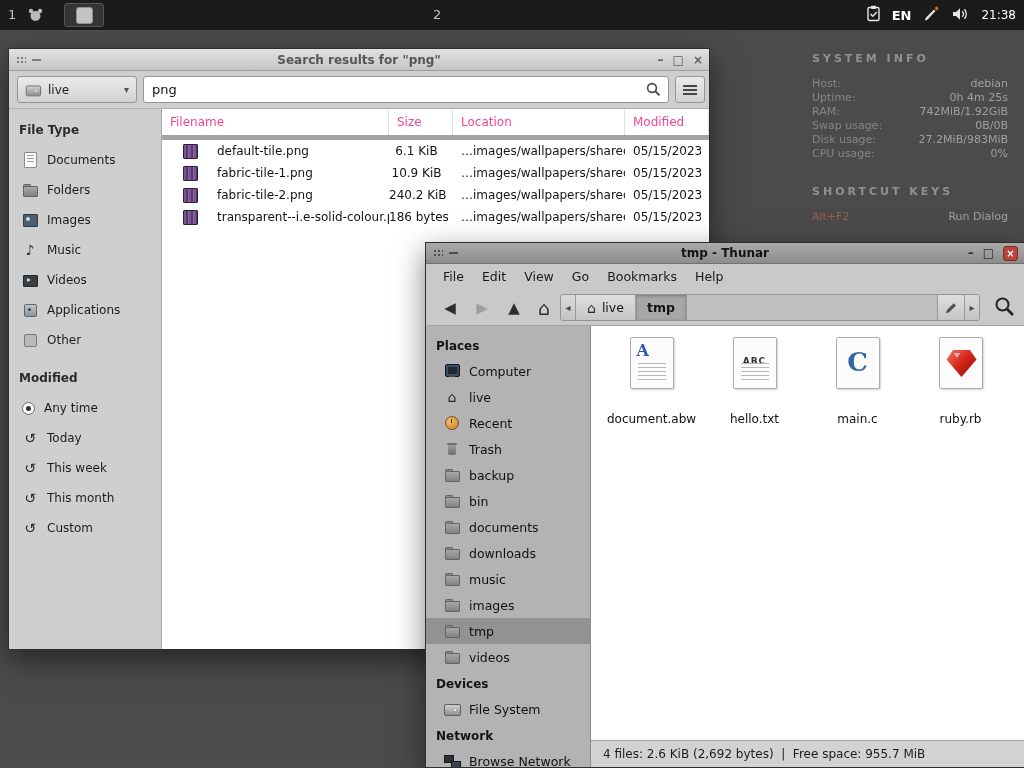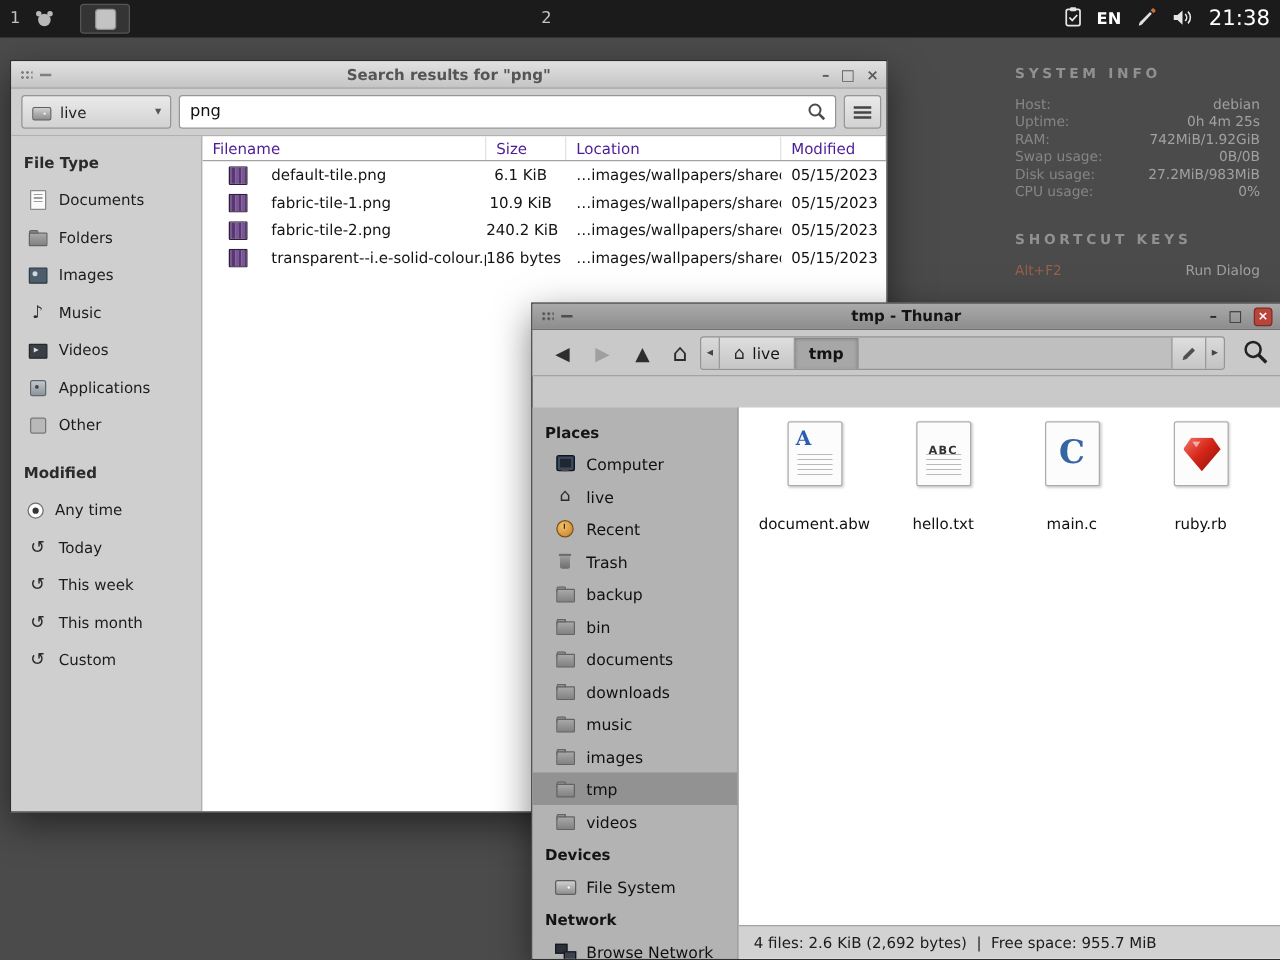--- a/index.html
+++ b/index.html
@@ -8,21 +8,21 @@
   .screen{position:relative;width:1024px;height:768px;background:#4b4b4b;overflow:hidden}
 
   
   .panel{position:absolute;top:0;left:0;right:0;height:30px;background:#1b1b1b;z-index:30}
   .panel .ptxt{position:absolute;top:7px;font-size:13px;color:#c2c2c2}
   .panel-icon{position:absolute;top:7px}
   .task-btn{position:absolute;left:64px;top:3px;width:40px;height:24px;background:#343434;border:1px solid #555;border-radius:3px;display:flex;align-items:center;justify-content:center}
   .task-glyph{width:17px;height:17px;background:#c3c3c3;border:1px solid #8f8f8f;border-radius:3px}
   .tray{position:absolute;right:8px;top:0;height:30px;display:flex;align-items:center;gap:12px}
   .tray .lang{color:#fff;font-weight:bold;font-size:13px}
-  .tray .clock{color:#fff;font-size:17px}
+  .tray .clock{color:#fff;font-size:12px}
 
   
   .conky{position:absolute;left:812px;top:52px;width:196px;z-index:1;font-size:11px;color:#8d8d8d}
   .conky h3{font-size:11px;font-weight:bold;letter-spacing:3px;color:#919191;margin-bottom:12px}
   .crow{display:flex;justify-content:space-between;line-height:14px}
   .crow .lbl{color:#868686}
   .crow .val{color:#a0a0a0}
   .conky .sk{margin-top:24px}
   .crow .key{color:#97604a}
 
@@ -51,21 +51,21 @@
   .cf-menu-btn i{display:block;width:14px;height:2px;background:#454545}
   .cf-body{position:absolute;top:60px;left:0;right:0;bottom:0;display:flex}
   .cf-side{width:153px;flex:none;background:#cfcfcf;border-right:1px solid #a8a8a8;padding-top:10px;overflow:hidden}
   .cf-side h4{font-size:12px;font-weight:bold;color:#2b2b2b;padding:4px 10px 8px}
   .cf-side h4.mod{margin-top:12px}
   .cf-item{display:flex;align-items:center;gap:9px;height:30px;padding-left:13px;color:#1c1c1c;font-size:12px}
   .radio{width:13px;height:13px;flex:none;border-radius:50%;border:1px solid #6f6f6f;background:#fbfbfb;position:relative}
   .radio.sel::after{content:'';position:absolute;left:3px;top:3px;right:3px;bottom:3px;background:#333;border-radius:50%}
   .glyph{width:16px;flex:none;text-align:center;color:#2a2a2a;font-size:14px;line-height:16px}
   .cf-main{flex:1;background:#fff;overflow:hidden}
-  .cf-thead{display:flex;height:20px;border-bottom:1px solid #a3a3a3;color:#4c1d95}
+  .cf-thead{display:flex;height:31px;border-bottom:5px solid #a3a3a3;color:#ec4899}
   .cf-th{display:flex;align-items:center;padding-left:8px;border-right:1px solid #e2e2e2}
   .w-fn{width:227px}.w-sz{width:64px}.w-lc{width:172px}.w-md{flex:1}
   .cf-row{display:flex;height:22px;align-items:center;color:#141414}
   .cell{white-space:nowrap;overflow:hidden}
   .cell-fn{width:227px;display:flex;align-items:center;gap:19px;padding-left:21px}
   .cell-sz{width:64px;text-align:center;padding-right:9px}
   .cell-lc{width:172px;padding-left:8px}
   .cell-md{flex:1;padding-left:8px}
   .thumb{width:15px;height:15px;flex:none;border:1px solid #2e1f3a;border-radius:1px;
     background:repeating-linear-gradient(90deg,#7b5596 0 2px,#553a6e 2px 4px,#8a65a5 4px 5px)}
@@ -354,20 +354,28 @@
         <span class="grip"></span>
         <span class="dash"></span>
       </div>
       <span>tmp - Thunar</span>
       <div class="tb-right">
         <span class="wbtn">–</span>
         <span class="wbtn">□</span>
         <span class="wbtn-close-red">×</span>
       </div>
     </div>
+    <div class="th-menubar">
+      <span class="th-menu">File</span>
+      <span class="th-menu">Edit</span>
+      <span class="th-menu">View</span>
+      <span class="th-menu">Go</span>
+      <span class="th-menu">Bookmarks</span>
+      <span class="th-menu">Help</span>
+    </div>
     <div class="th-toolbar">
       <div class="nav" style="left:10px">◀</div>
       <div class="nav dis" style="left:42px">▶</div>
       <div class="nav" style="left:74px">▲</div>
       <div class="nav home" style="left:104px">⌂</div>
       <div class="crumbs">
         <div class="crumb-nav l">◂</div>
         <div class="crumb">
           <span class="glyph" style="width:auto">⌂</span>
           <span>live</span>

